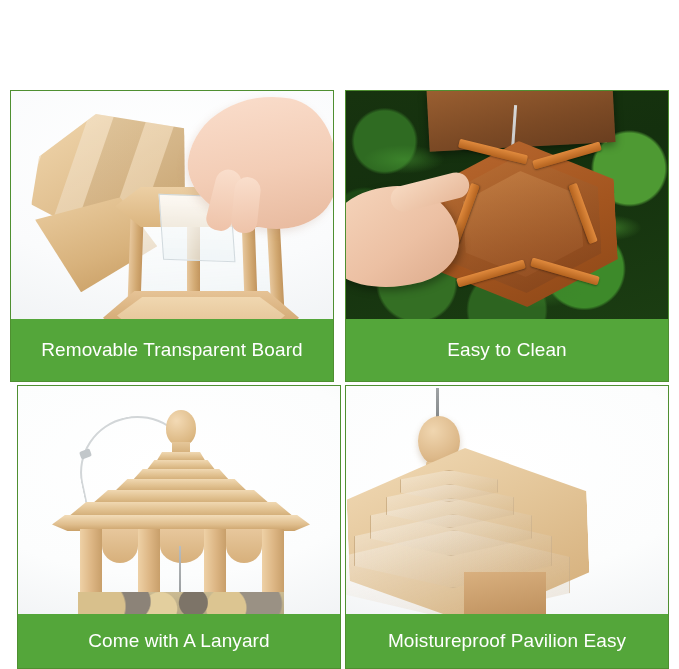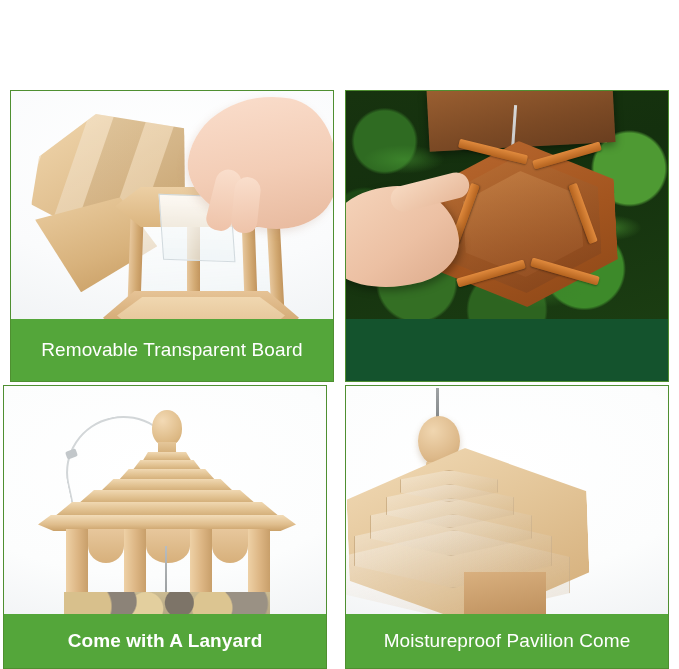--- a/index.html
+++ b/index.html
@@ -51,25 +51,25 @@
     top: 78px;
     width: 679px;
     height: 591px;
   }
 
   .panel {
     position: absolute;
     border: 1.5px solid #4f8f31;
     box-sizing: border-box;
     overflow: hidden;
-    background: #14532d;
+    background: #7dd3fc;
   }
   .panel-tl { left: 10px;  top: 12px;  width: 324px; height: 292px; }
   .panel-tr { left: 345px; top: 12px;  width: 324px; height: 292px; }
-  .panel-bl { left: 3px;  top: 307px; width: 324px; height: 284px; font-weight: bold; }
+  .panel-bl { left: 17px;  top: 307px; width: 324px; height: 284px; }
   .panel-br { left: 345px; top: 307px; width: 324px; height: 284px; }
 
   .photo {
     position: relative;
     width: 100%;
     height: 228px;
     overflow: hidden;
   }
   .panel-bl .photo, .panel-br .photo { height: 228px; }
 
@@ -436,20 +436,21 @@
           <div class="slat s1"></div>
           <div class="slat s2"></div>
           <div class="slat s3"></div>
           <div class="slat s4"></div>
           <div class="slat s5"></div>
           <div class="slat s6"></div>
           <div class="hand2"></div>
           <div class="thumb"></div>
         </div>
       </div>
+      <div class="caption">Easy to Clean</div>
     </div>
 
     <div class="panel panel-bl">
       <div class="photo">
         <div class="bg-studio-2"></div>
         <div class="p3">
           <div class="lanyard"></div>
           <div class="lanyard-clip"></div>
           <div class="finial"></div>
           <div class="finial-neck"></div>
@@ -483,17 +484,17 @@
           <div class="ball-neck"></div>
           <div class="hexroof"></div>
           <div class="step st5"></div>
           <div class="step st4"></div>
           <div class="step st3"></div>
           <div class="step st2"></div>
           <div class="step st1"></div>
           <div class="body"></div>
         </div>
       </div>
-      <div class="caption">Moistureproof Pavilion Come</div>
+      <div class="caption">Moistureproof Pavilion Easy</div>
     </div>
 
   </div>
 </div>
 
 </body></html>

